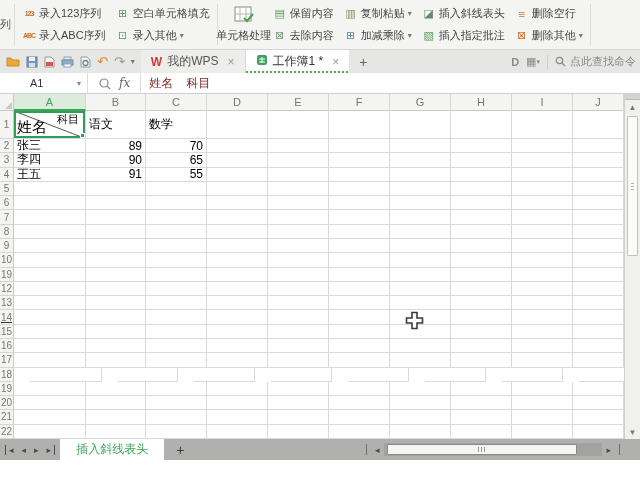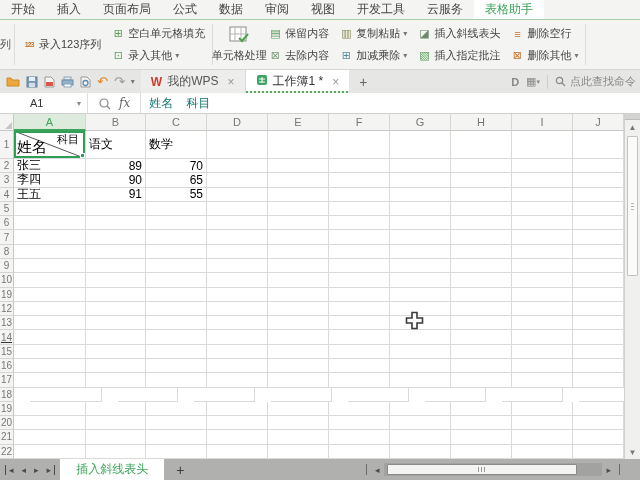--- a/index.html
+++ b/index.html
@@ -40,21 +40,21 @@
   .tr-ico { color:#8a8a88; font-size:11px; display:flex; align-items:center; }
   .vline { width:1px; height:14px; background:#cfcfcd; }
   .cmdsearch { display:flex; align-items:center; gap:4px; color:#888; font-size:11px; }
 
   
   .formulabar { height:21px; background:#fff; border-bottom:1px solid #cfcfcd; display:flex; align-items:stretch; }
   .namebox { width:88px; flex:none; display:flex; align-items:center; justify-content:space-between; padding:0 6px; border-right:1px solid #dededc; font-size:11px; color:#333; }
   .namebox .dd { font-size:8px; color:#888; }
   .fxzone { display:flex; align-items:center; gap:8px; padding:0 10px; border-right:1px solid #dededc; flex:none; }
   .fx { font-family:"DejaVu Serif",serif; font-style:italic; font-size:12px; color:#666; }
-  .fvalue { display:flex; align-items:center; padding:0 8px; font-size:12px; color:#0f766e; white-space:pre; }
+  .fvalue { display:flex; align-items:center; padding:0 8px; font-size:12px; color:#7f1d1d; white-space:pre; }
 
   
   .gridarea { position:relative; height:345px; background:#fff; overflow:hidden; }
   .colhdr { display:flex; height:17px; }
   .cornercell { width:14px; flex:none; background:#f4f4f2; border-right:1px solid #c9c9c7; border-bottom:1px solid #c9c9c7; position:relative; }
   .cornercell .tri { position:absolute; right:1px; bottom:1px; width:0; height:0; border-left:7px solid transparent; border-bottom:7px solid #c6c6c4; }
   .chcell { flex:none; background:#f4f4f2; border-right:1px solid #d5d5d3; border-bottom:1px solid #c9c9c7; display:flex; align-items:center; justify-content:center; font-size:11px; color:#777; }
   .chcell.sel { background:#ddebdc; color:#3BA35A; border-bottom:2px solid #3BA35A; }
   .grow { display:flex; }
   .rhcell { width:14px; flex:none; background:#f4f4f2; border-right:1px solid #c9c9c7; border-bottom:1px solid #d5d5d3; display:flex; align-items:center; justify-content:center; font-size:10px; color:#777; }
@@ -91,42 +91,34 @@
   .hs-grip { position:absolute; top:2px; bottom:2px; left:50%; width:8px; margin-left:-4px;
       background:repeating-linear-gradient(90deg,#9a9a98 0 1px,transparent 1px 3px); }
 
   .cursor { position:absolute; left:405px; top:311px; z-index:50; pointer-events:none; }
 </style>
 </head>
 <body>
 
 <div class="app">
 
-  <div class="menubar">
-    <div class="menutab">开始</div>
-    <div class="menutab">插入</div>
-    <div class="menutab">页面布局</div>
-    <div class="menutab">公式</div>
-    <div class="menutab">数据</div>
-    <div class="menutab">审阅</div>
-    <div class="menutab">视图</div>
-    <div class="menutab">开发工具</div>
-    <div class="menutab">云服务</div>
-    <div class="menutab active">表格助手</div>
-  </div>
 
   <div class="ribbon">
     <div class="clipped-label">列</div>
     <div class="rsep"></div>
 
 
     <div class="smallcol">
       <div class="smallbtn">
         <span class="glyph tiny" style="color: rgb(201, 114, 42);">123</span>
         <span>录入123序列</span>
+      </div>
+      <div class="smallbtn">
+        <span class="glyph tiny" style="color: rgb(201, 114, 42);">ABC</span>
+        <span>录入ABC序列</span>
       </div>
     </div>
 
     <div class="smallcol">
       <div class="smallbtn">
         <span class="glyph" style="color: rgb(90, 158, 90);">⊞</span>
         <span>空白单元格填充</span>
       </div>
       <div class="smallbtn">
         <span class="glyph" style="color: rgb(90, 158, 90);">⊡</span>

